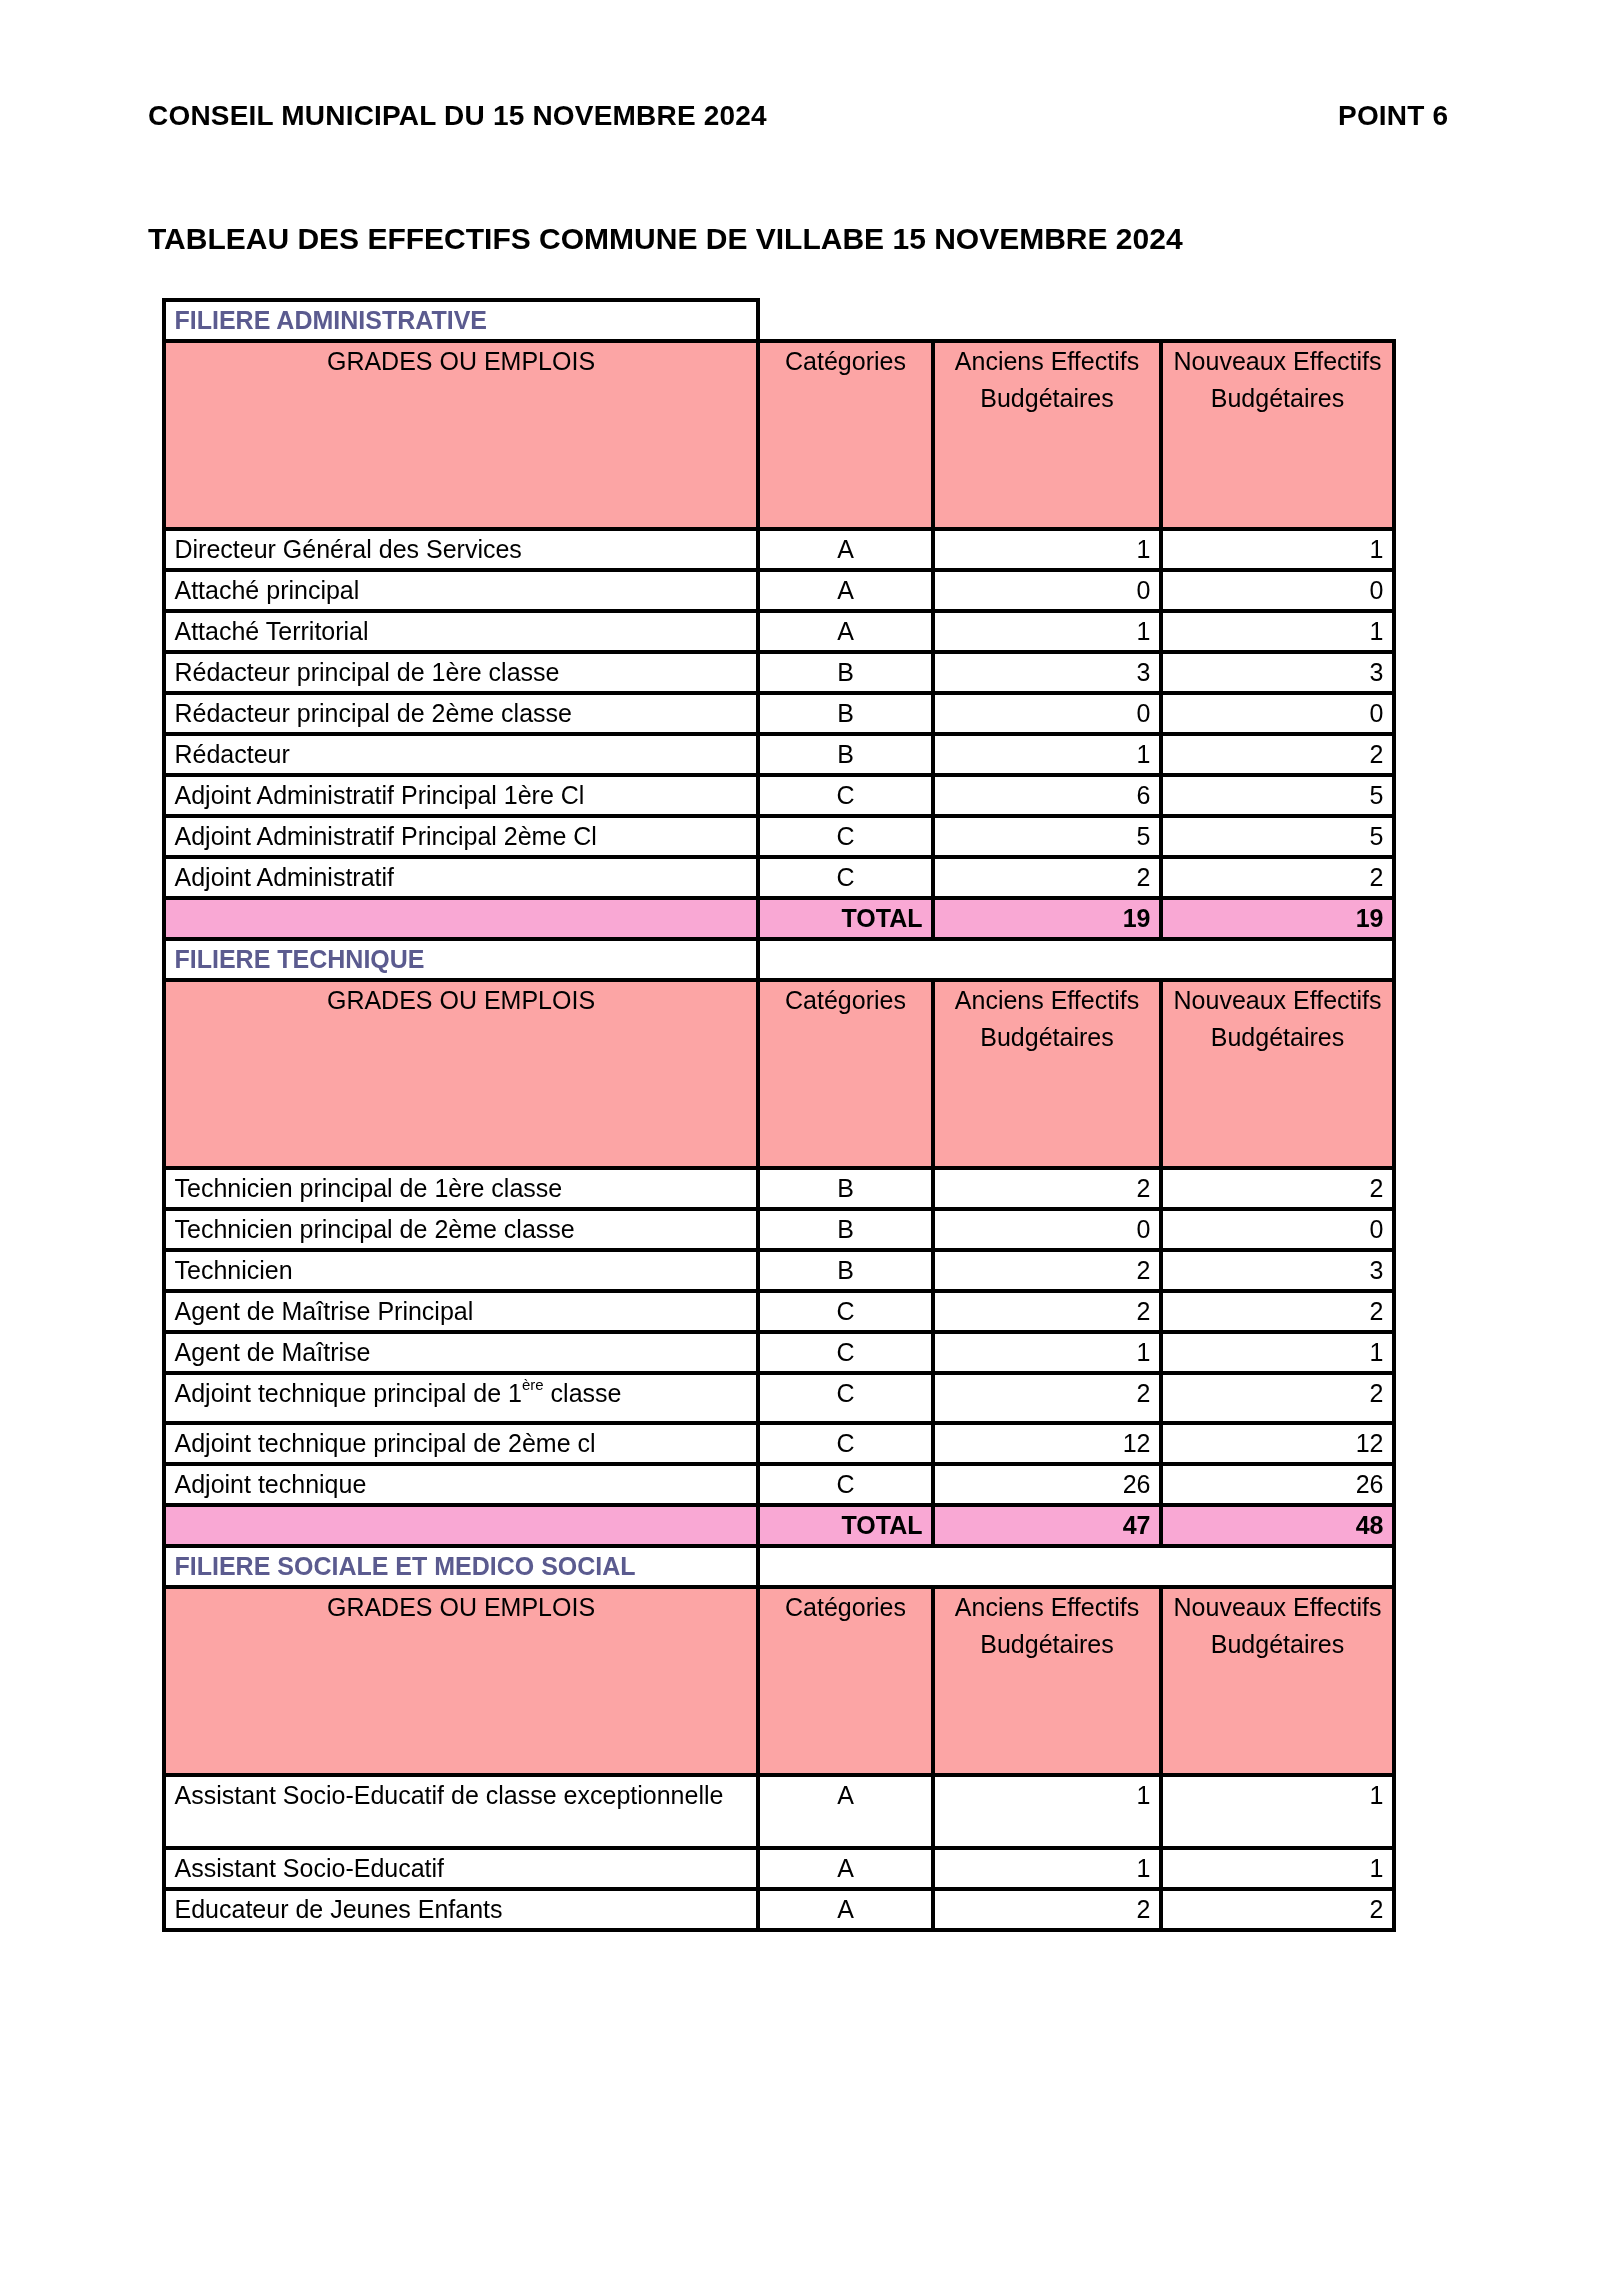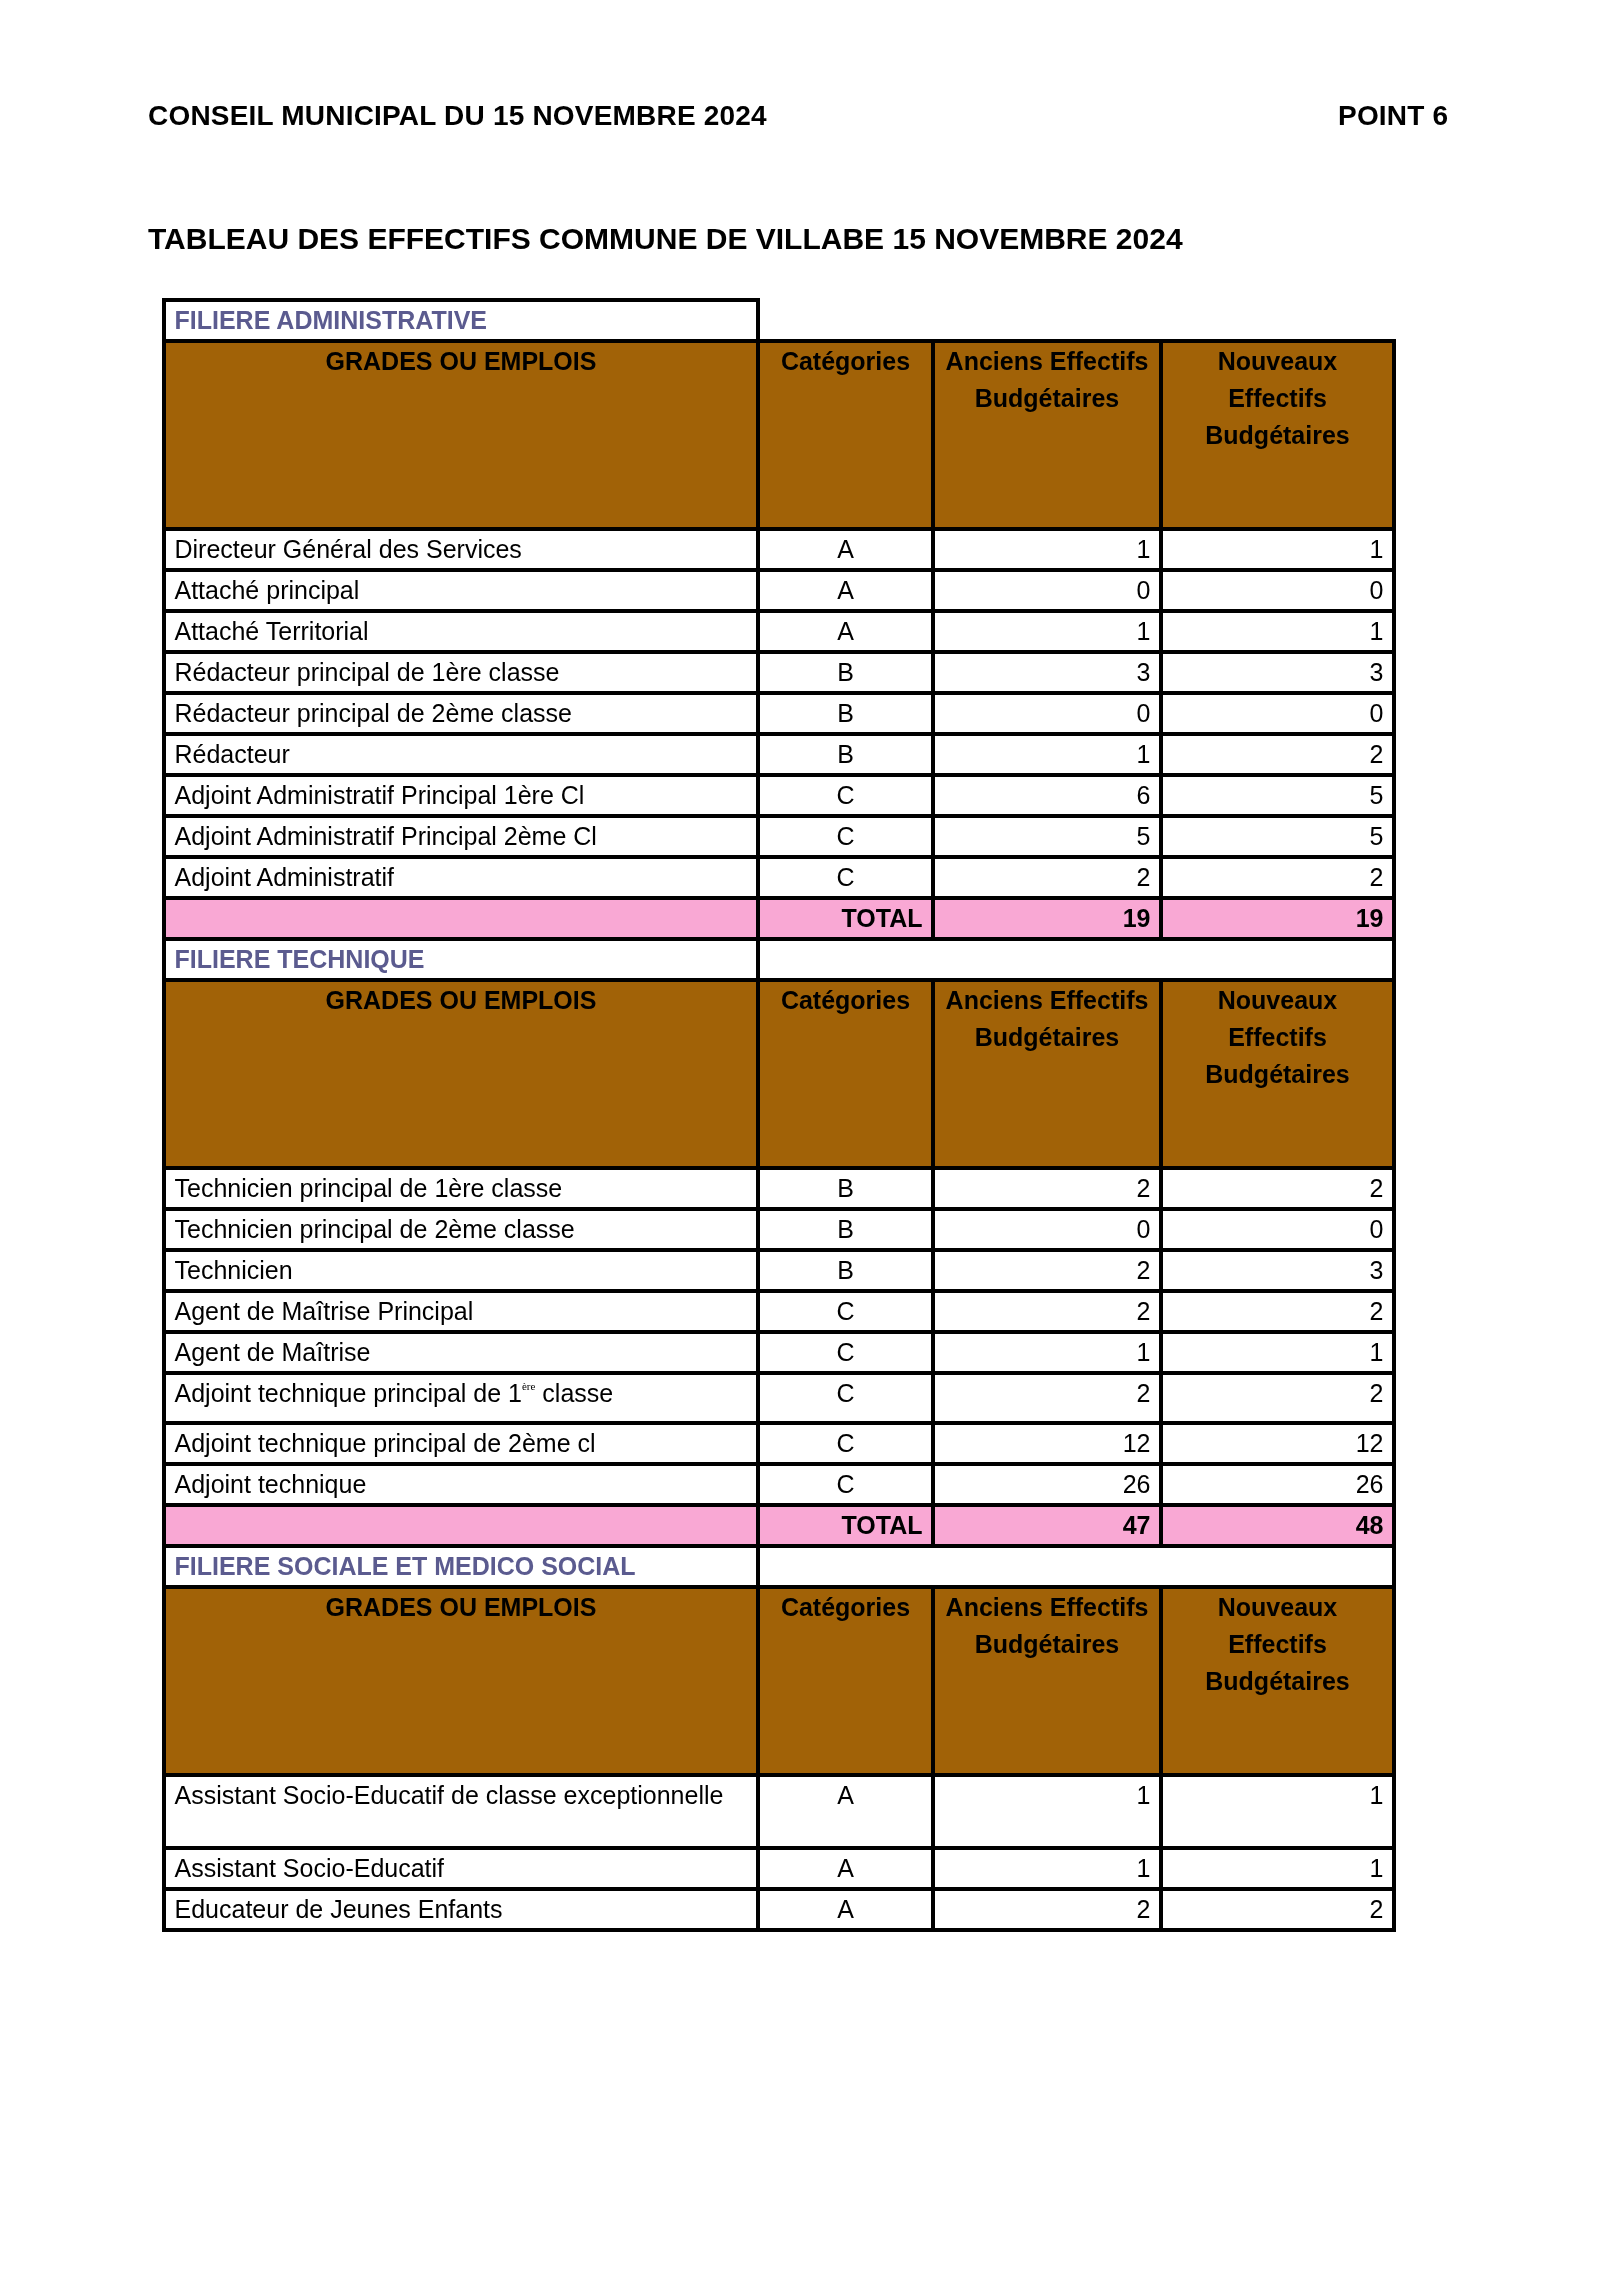--- a/index.html
+++ b/index.html
@@ -17,29 +17,29 @@
     table.eff col.c1 { width: 594px; }
     table.eff col.c2 { width: 175px; }
     table.eff col.c3 { width: 228px; }
     table.eff col.c4 { width: 233px; }
     table.eff td { border: 4.2px solid #000; padding: 0 8.5px; vertical-align: top; line-height: 37px; }
     .sec td { height: 37px; padding-top: 1.7px; }
     .sec td.sec-label { color: #5b5b8f; font-weight: bold; font-size: 25px; }
     .sec td.sec-empty { border-top: none; border-right: none; }
     .sec.first td.sec-empty { border: none; border-left: 4.2px solid #000; border-bottom: 4.2px solid #000; }
     .sec.next td.sec-empty { border-right: 4.2px solid #000; border-top: 4.2px solid #000; }
-    .head td { background: #a16207; font-weight: bold; text-align: center; height: 184px; padding-top: 3.4px; }
+    .head td { background: #fca5a5; font-weight: normal; text-align: center; height: 184px; padding-top: 3.4px; }
     .row td { height: 37px; }
     .row td.num { text-align: right; }
     .row td.cat { text-align: center; }
     .row.tall td { height: 46px; }
     .row.dbl td { height: 69px; line-height: 36px; }
     .total td { background: #f9a8d4; font-weight: bold; height: 37px; }
     .total td.tlabel, .total td.num { text-align: right; }
-    sup { font-size: 11px; line-height: 0; vertical-align: 12px; font-family: Liberation Serif, serif; }
+    sup { font-size: 15px; line-height: 0; vertical-align: 12px; }
   </style>
 </head>
 <body>
 
 <div class="hdr hdr-left">CONSEIL MUNICIPAL DU 15 NOVEMBRE 2024</div>
 <div class="hdr hdr-right">POINT 6</div>
 <div class="title">TABLEAU DES EFFECTIFS COMMUNE DE VILLABE 15 NOVEMBRE 2024</div>
 
 <table class="eff">
   <colgroup>

